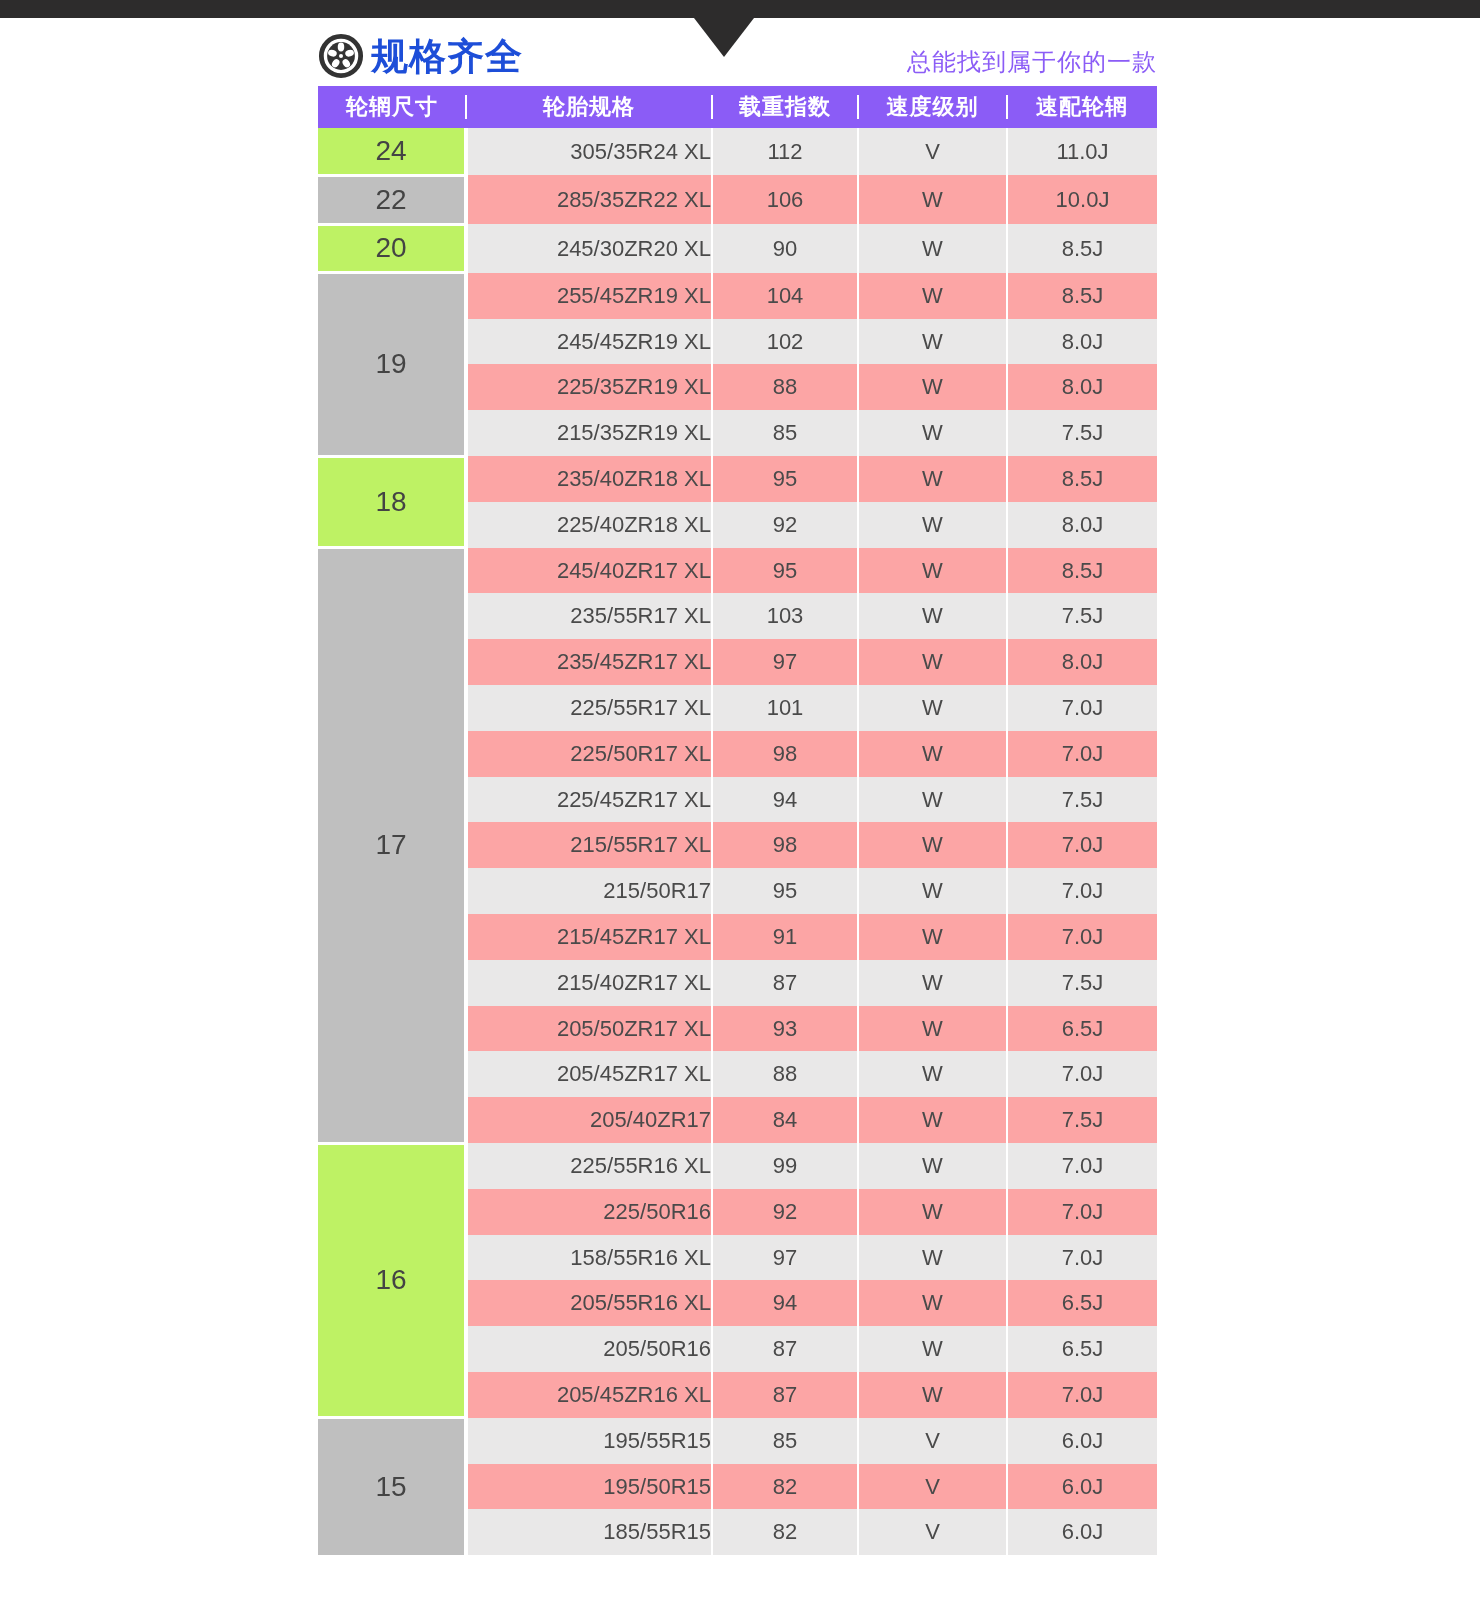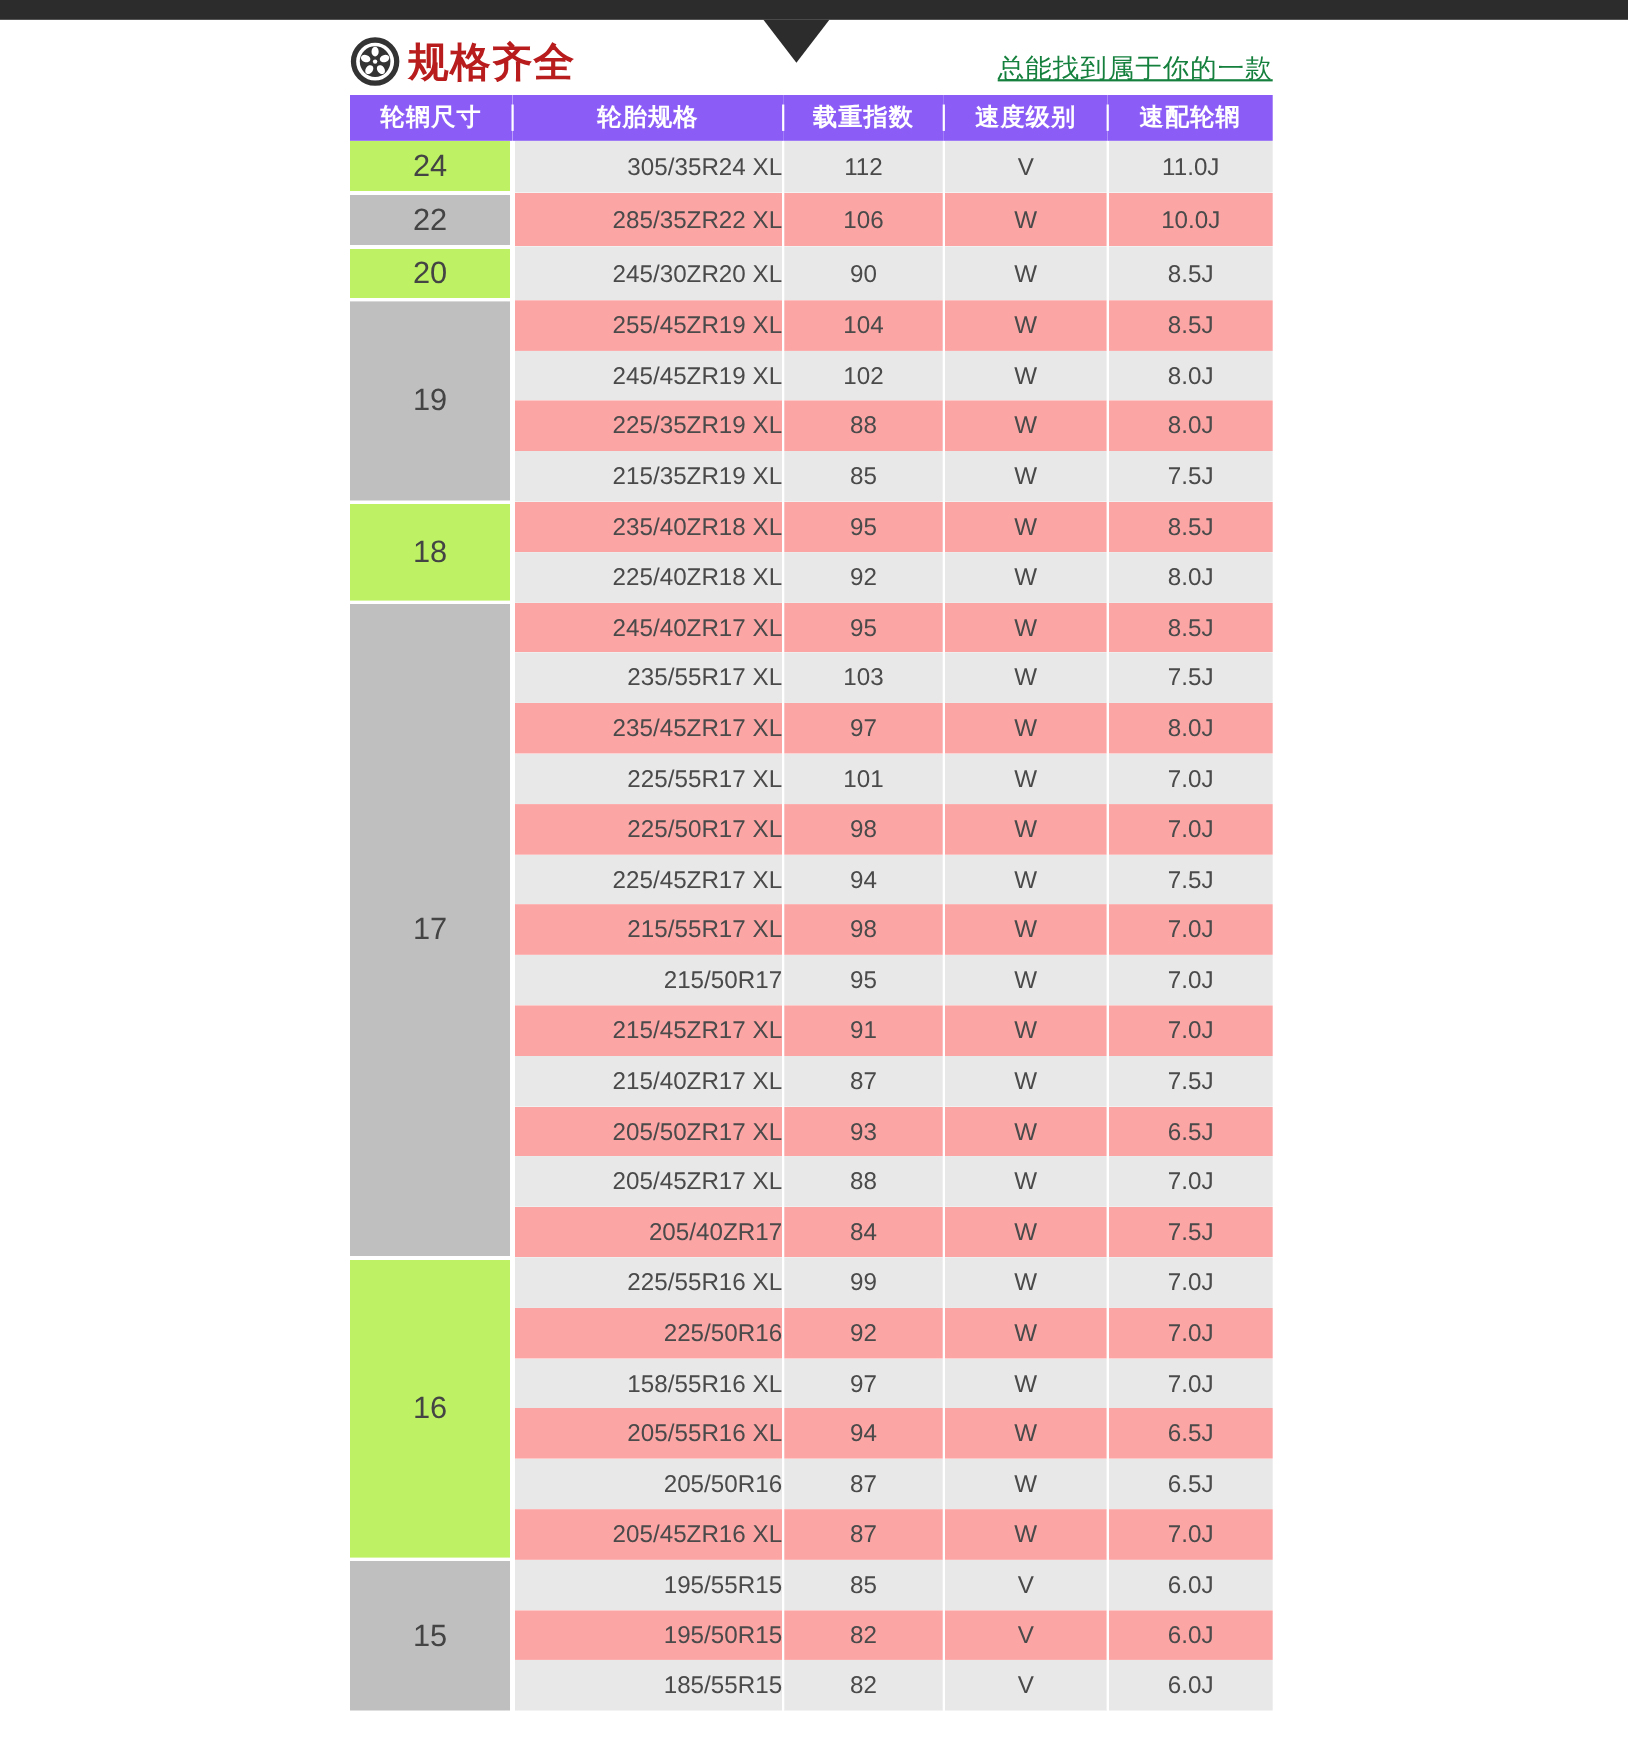--- a/index.html
+++ b/index.html
@@ -36,33 +36,32 @@
     margin-bottom:4px;
   }
   .wheel-icon{
     width:46px;height:46px;
     flex:0 0 auto;
     margin-right:7px;
   }
   .title{
     font-size:37px;
     font-weight:700;
-    color:#b91c1c;
+    color:#1d4ed8;
     letter-spacing:1px;
     line-height:1;
     margin:0;
   }
   .subtitle{
     margin-left:auto;
     align-self:flex-end;
     font-size:24px;
-    color:#15803d;
+    color:#8b5cf6;
     padding-bottom:4px;
     letter-spacing:1px;
-    text-decoration:underline;
   }
   table{
     border-collapse:collapse;
     table-layout:fixed;
     width:839px;
   }
   col.c1{width:148px;}
   col.c2{width:246px;}
   col.c3{width:146px;}
   col.c4{width:149px;}

